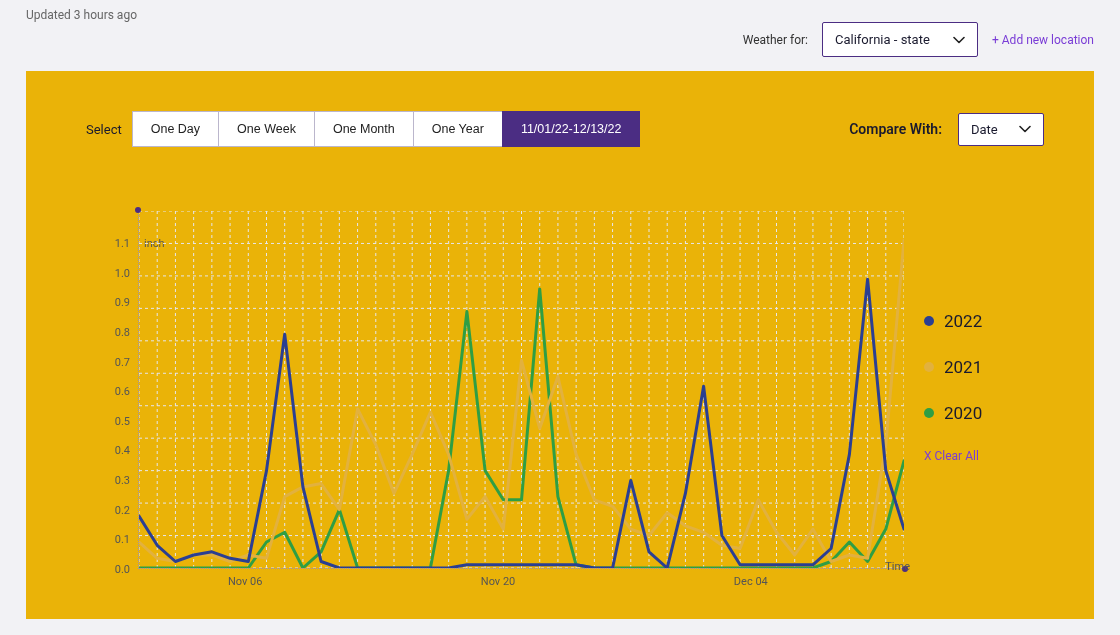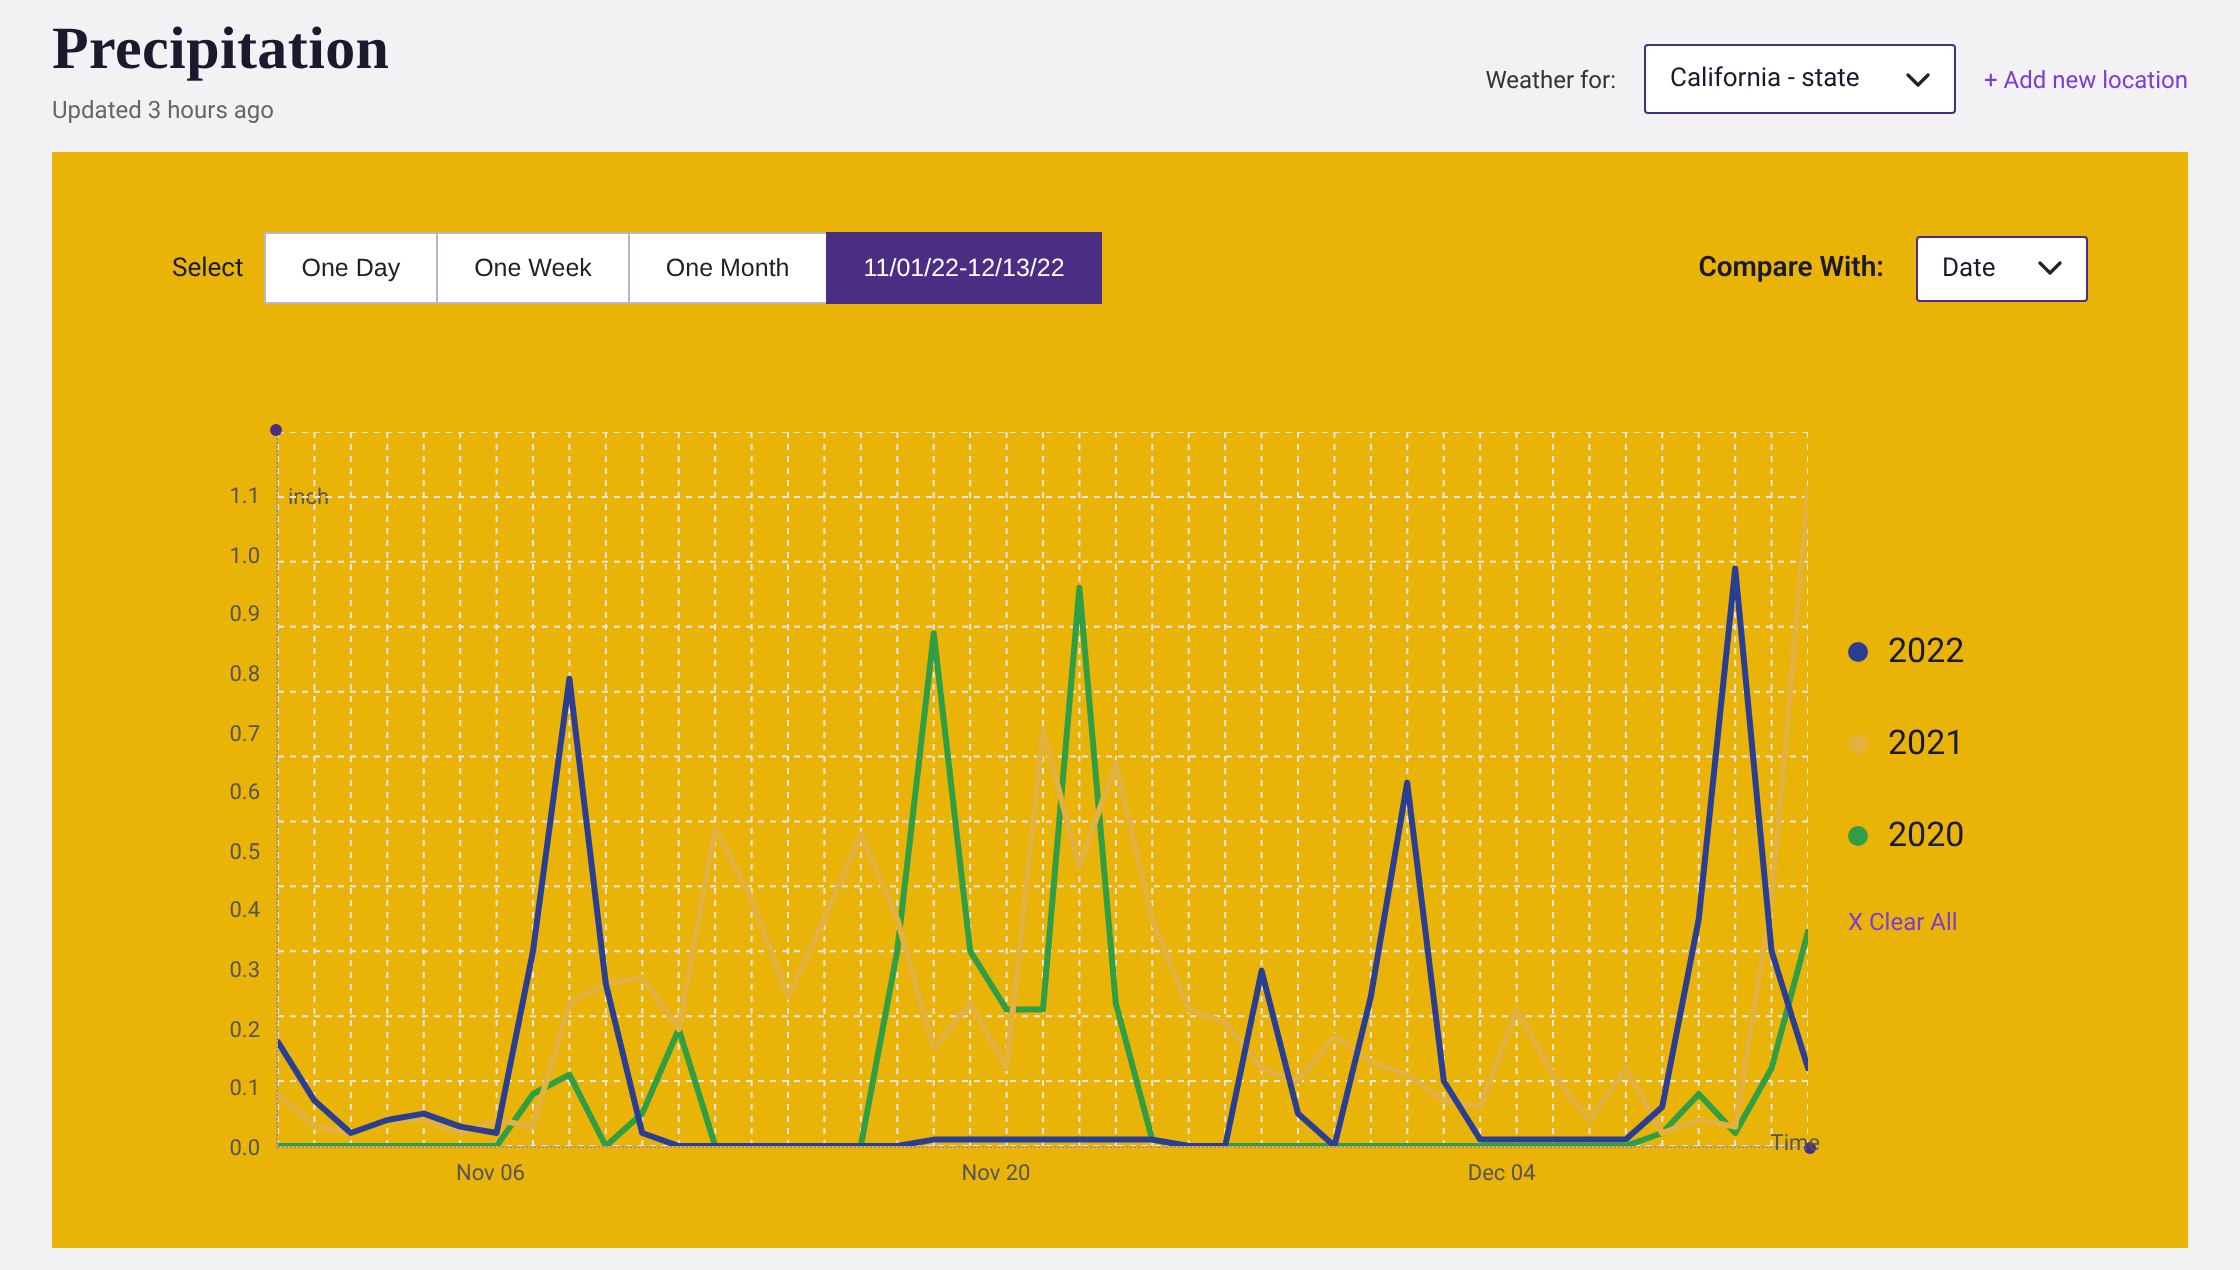--- a/index.html
+++ b/index.html
@@ -52,21 +52,20 @@
   .legend-item{display:flex;align-items:center;gap:10px;font-size:17px;margin-bottom:26px;cursor:pointer;}
   .legend-item .dot{width:10px;height:10px;border-radius:50%;}
   .clear{font-size:12px;color:var(--link-purple);cursor:pointer;}
 </style>
 </head>
 <body>
 <div class="page">
 
   <div class="header">
     <div class="title-block">
-      <h1>Precipitation</h1>
       <div class="sub">Updated 3 hours ago</div>
     </div>
     <div class="header-right">
       <span class="lbl">Weather for:</span>
       <div class="select-box">
         <span>California - state</span>
         <span class="chev">
           <svg width="12" height="8" viewBox="0 0 12 8">
               <path d="M1 1.5 6 6.5 11 1.5" stroke="#222" stroke-width="1.6" fill="none" stroke-linecap="round" stroke-linejoin="round"></path>
             </svg>
@@ -77,20 +76,21 @@
   </div>
 
   <div class="card">
     <div class="toolbar">
       <div class="left-tb">
         <span class="sel-lbl">Select</span>
         <div class="seg" id="seg">
             <button>One Day</button>
             <button>One Week</button>
             <button>One Month</button>
+            <button>One Year</button>
             <button class="active">11/01/22-12/13/22</button>
           </div>
       </div>
       <div class="right-tb">
         <span class="cmp-lbl">Compare With:</span>
         <div class="select-box small">
           <span>Date</span>
           <span class="chev">
             <svg width="12" height="8" viewBox="0 0 12 8">
                 <path d="M1 1.5 6 6.5 11 1.5" stroke="#222" stroke-width="1.6" fill="none" stroke-linecap="round" stroke-linejoin="round"></path>

